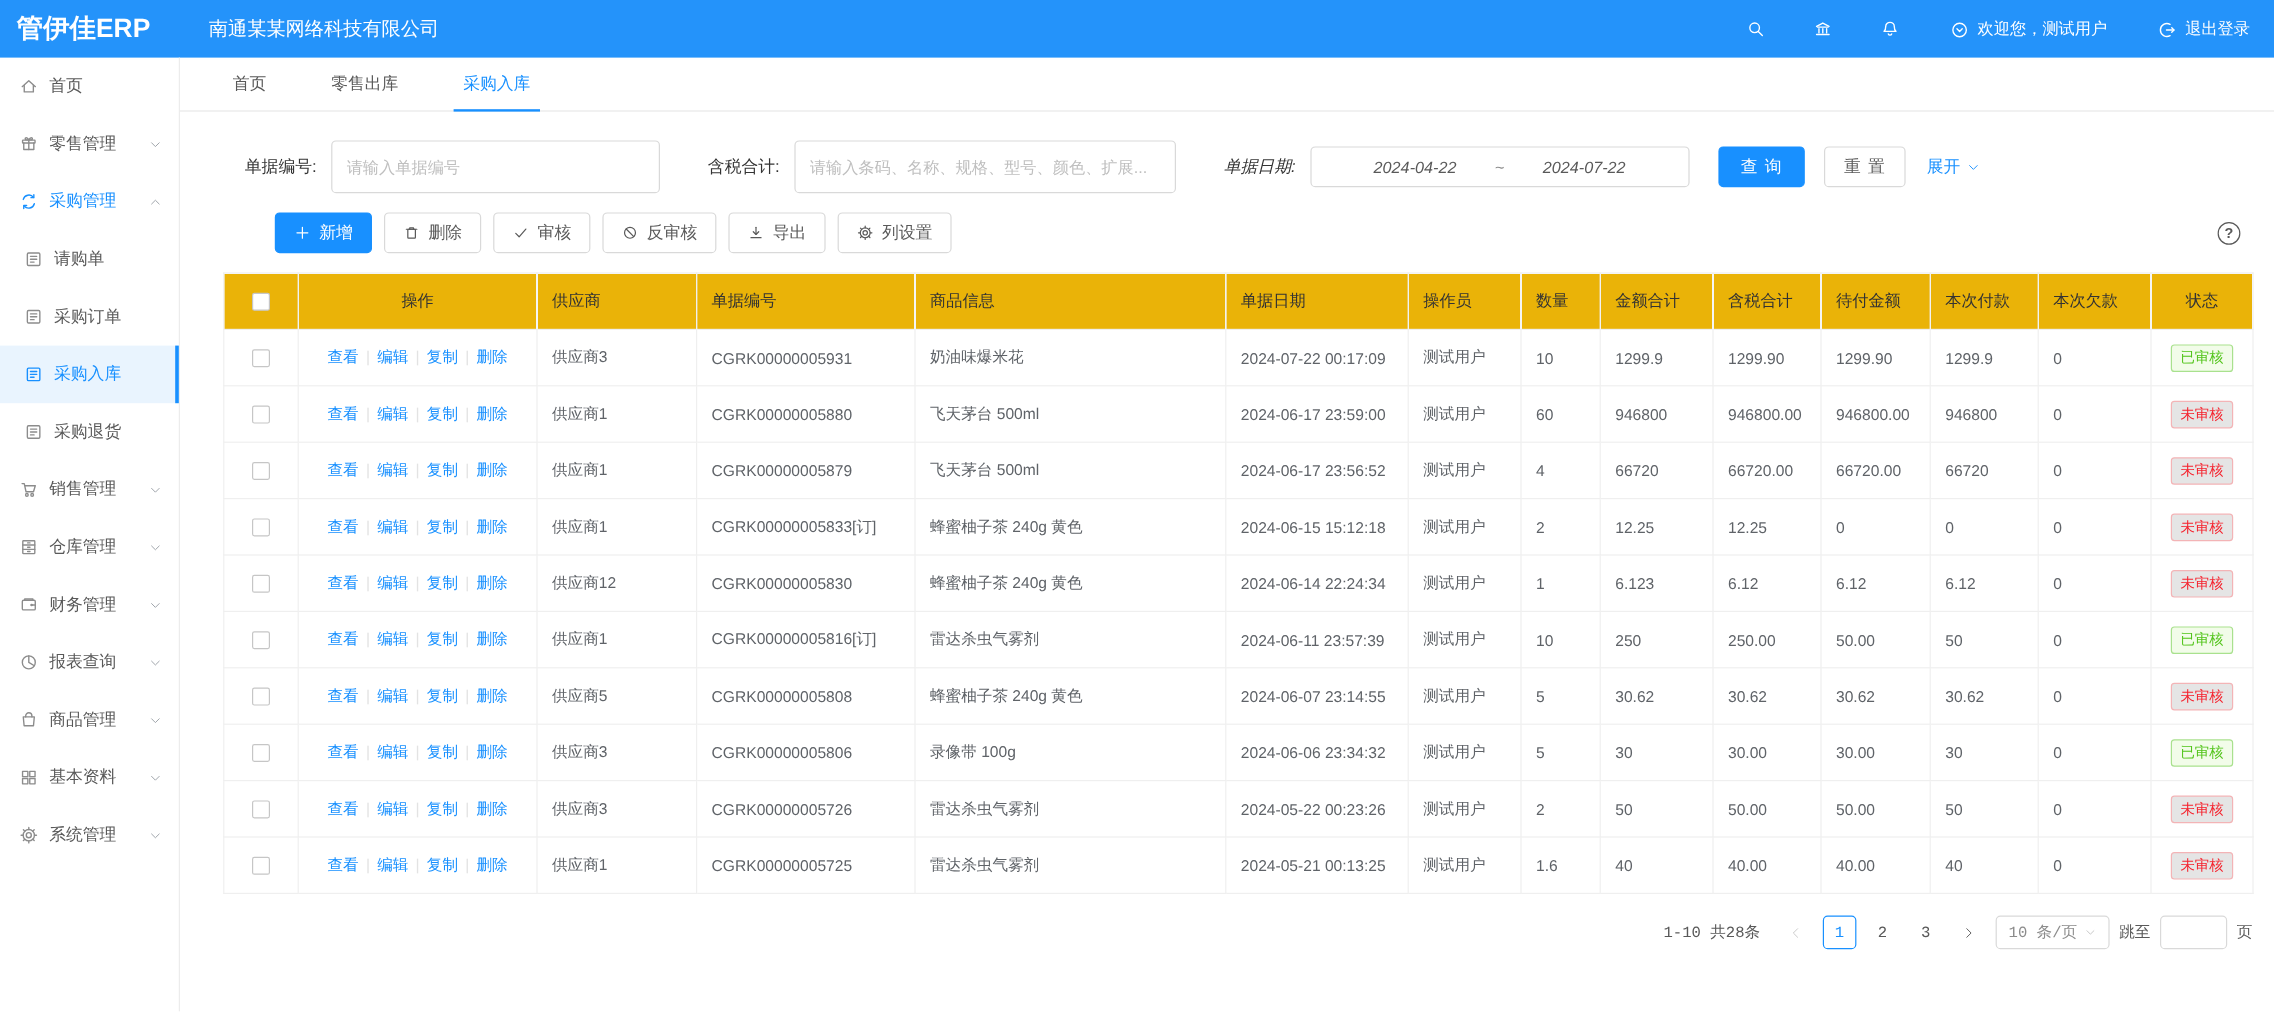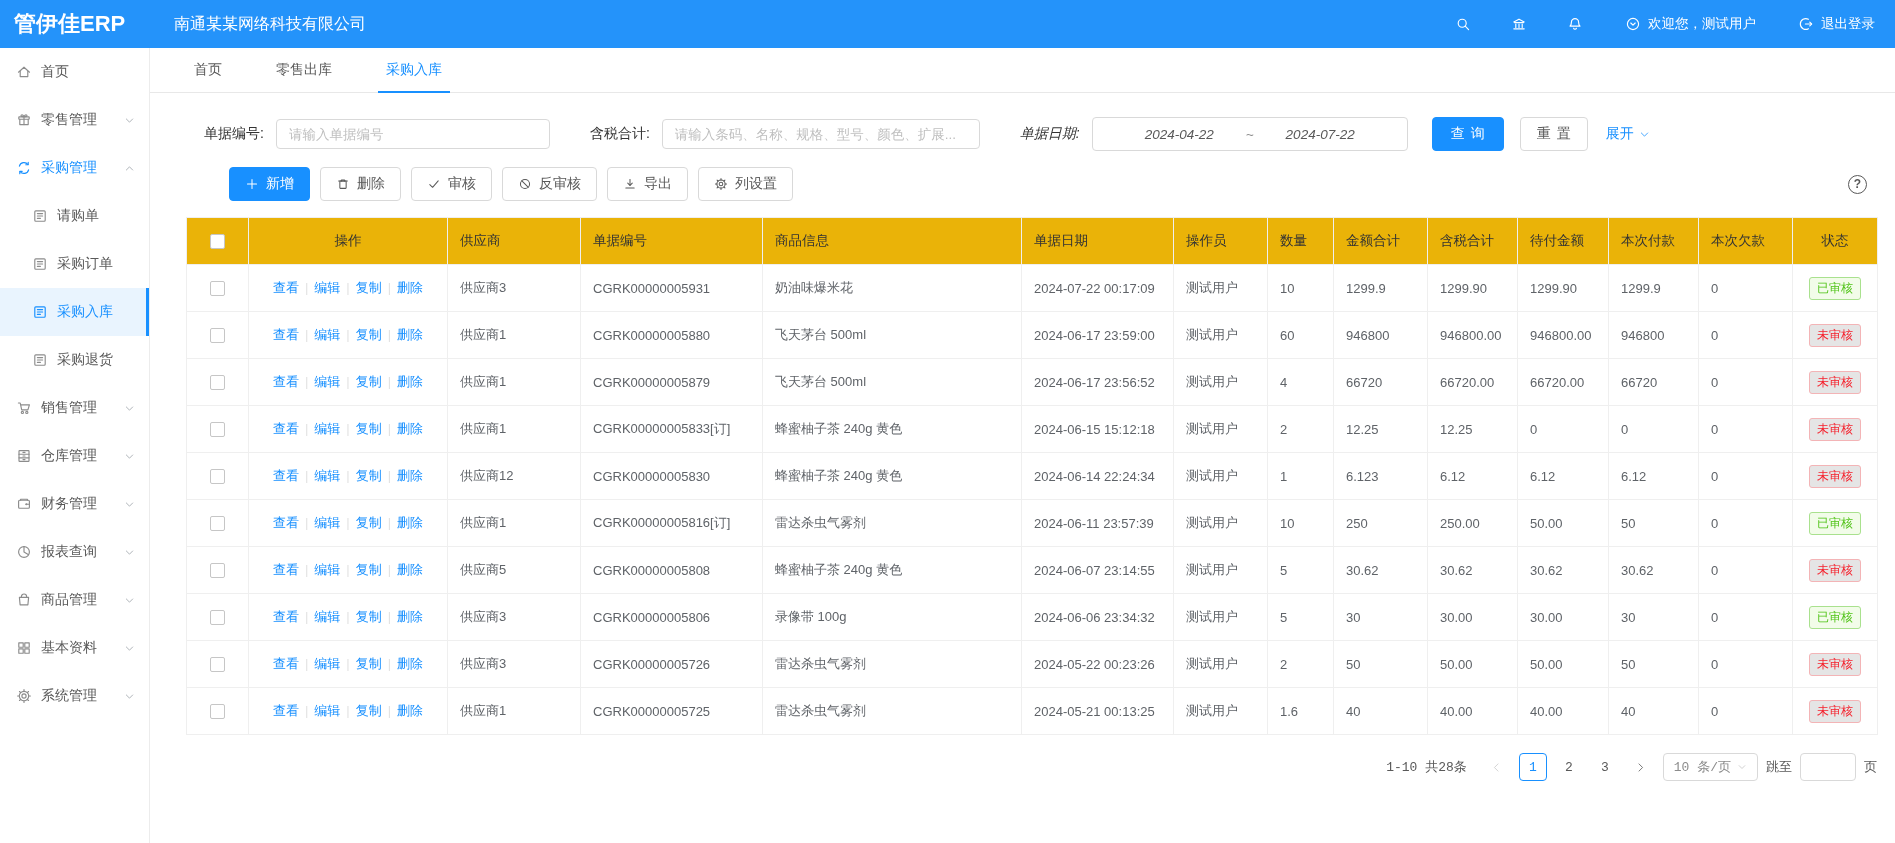--- a/index.html
+++ b/index.html
@@ -7,48 +7,48 @@
   body { font-family:"Liberation Sans","DejaVu Sans",sans-serif; color:#595959; background:#fff; overflow:hidden; font-size:13px; }
   svg { display:block; }
   .ic svg { width:16px; height:16px; fill:none; stroke:currentColor; stroke-width:1.15; stroke-linecap:round; stroke-linejoin:round; }
 
   
   .topbar { height:48px; background:#2493fa; display:flex; align-items:center; color:#fff; }
   .logo { width:150px; padding-left:14px; font-size:22px; font-weight:bold; white-space:nowrap; flex:none; }
   .company { font-size:16px; margin-left:24px; white-space:nowrap; }
   .topbar-right { margin-left:auto; display:flex; align-items:center; padding-right:20px; font-size:13.5px; }
   .topbar-right .tb-ic { margin-left:40px; cursor:pointer; }
-  .tb-user, .tb-logout { display:flex; align-items:center; gap:7px; margin-left:42px; cursor:pointer; white-space:nowrap; }
+  .tb-user, .tb-logout { display:flex; align-items:flex-end; gap:7px; margin-left:42px; cursor:pointer; white-space:nowrap; }
 
   .main { display:flex; height:795px; }
 
   
   .sidebar { width:150px; flex:none; border-right:1px solid #ececec; }
   .side-item { height:48px; display:flex; align-items:center; padding:0 14px 0 16px; font-size:14px; color:#595959; cursor:pointer; position:relative; white-space:nowrap; }
   .side-item .mi { display:flex; margin-right:9px; color:#8c8c8c; }
   .side-item .chev { margin-left:auto; color:#9aa0a6; display:flex; }
   .side-item .chev svg { width:11px; height:11px; }
-  .side-item.sub { padding-left:32px; }
+  .side-item.sub { padding-left:20px; }
   .side-item.blue, .side-item.blue .mi { color:#1890ff; }
   .side-item.active { background:#e9f4fe; color:#1890ff; }
   .side-item.active .mi { color:#1890ff; }
   .side-item.active::after { content:""; position:absolute; right:0; top:0; height:100%; width:3px; background:#1890ff; }
 
   
   .content { flex:1; min-width:0; display:flex; flex-direction:column; }
   .tabbar { height:45px; flex:none; border-bottom:1px solid #e8e8e8; display:flex; padding-left:28px; }
   .tab { display:flex; align-items:center; padding:0 16px; margin-right:22px; font-size:14px; color:#595959; position:relative; cursor:pointer; }
   .tab.active { color:#1890ff; }
   .tab.active::after { content:""; position:absolute; bottom:-1px; left:8px; right:8px; height:2px; background:#1890ff; }
 
   
   .filters { display:flex; align-items:center; padding:24px 20px 0 54px; font-size:14px; white-space:nowrap; }
   .f-group { display:flex; align-items:center; margin-right:40px; }
   .f-group label { margin-right:12px; color:#333; }
-  .f-input { height:30px; border:1px solid #d9d9d9; border-radius:4px; padding:0 12px; font-size:13.5px; color:#595959; outline:none; font-family:inherit; }
+  .f-input { height:44px; border:1px solid #d9d9d9; border-radius:4px; padding:0 12px; font-size:13.5px; color:#595959; outline:none; font-family:inherit; }
   .f-input::placeholder { color:#bfbfbf; }
   .w1 { width:274px; } .w2 { width:318px; }
   .date-box { width:316px; height:34px; border:1px solid #d9d9d9; border-radius:4px; display:flex; align-items:center; justify-content:center; gap:32px; color:#595959; font-size:13.5px; cursor:pointer; }
   .tilde { color:#8c8c8c; }
   .btn { height:34px; border-radius:4px; font-size:14px; cursor:pointer; font-family:inherit; }
   .btn.primary { background:#1890ff; border:1px solid #1890ff; color:#fff; padding:0 12px 0 18px; letter-spacing:6px; }
   .btn.plain { background:#fff; border:1px solid #d9d9d9; color:#595959; padding:0 10px 0 16px; letter-spacing:6px; margin-left:16px; }
   .expand-link { display:flex; align-items:center; gap:5px; color:#1890ff; margin-left:18px; cursor:pointer; }
   .expand-link .ic svg { width:11px; height:11px; }
 

